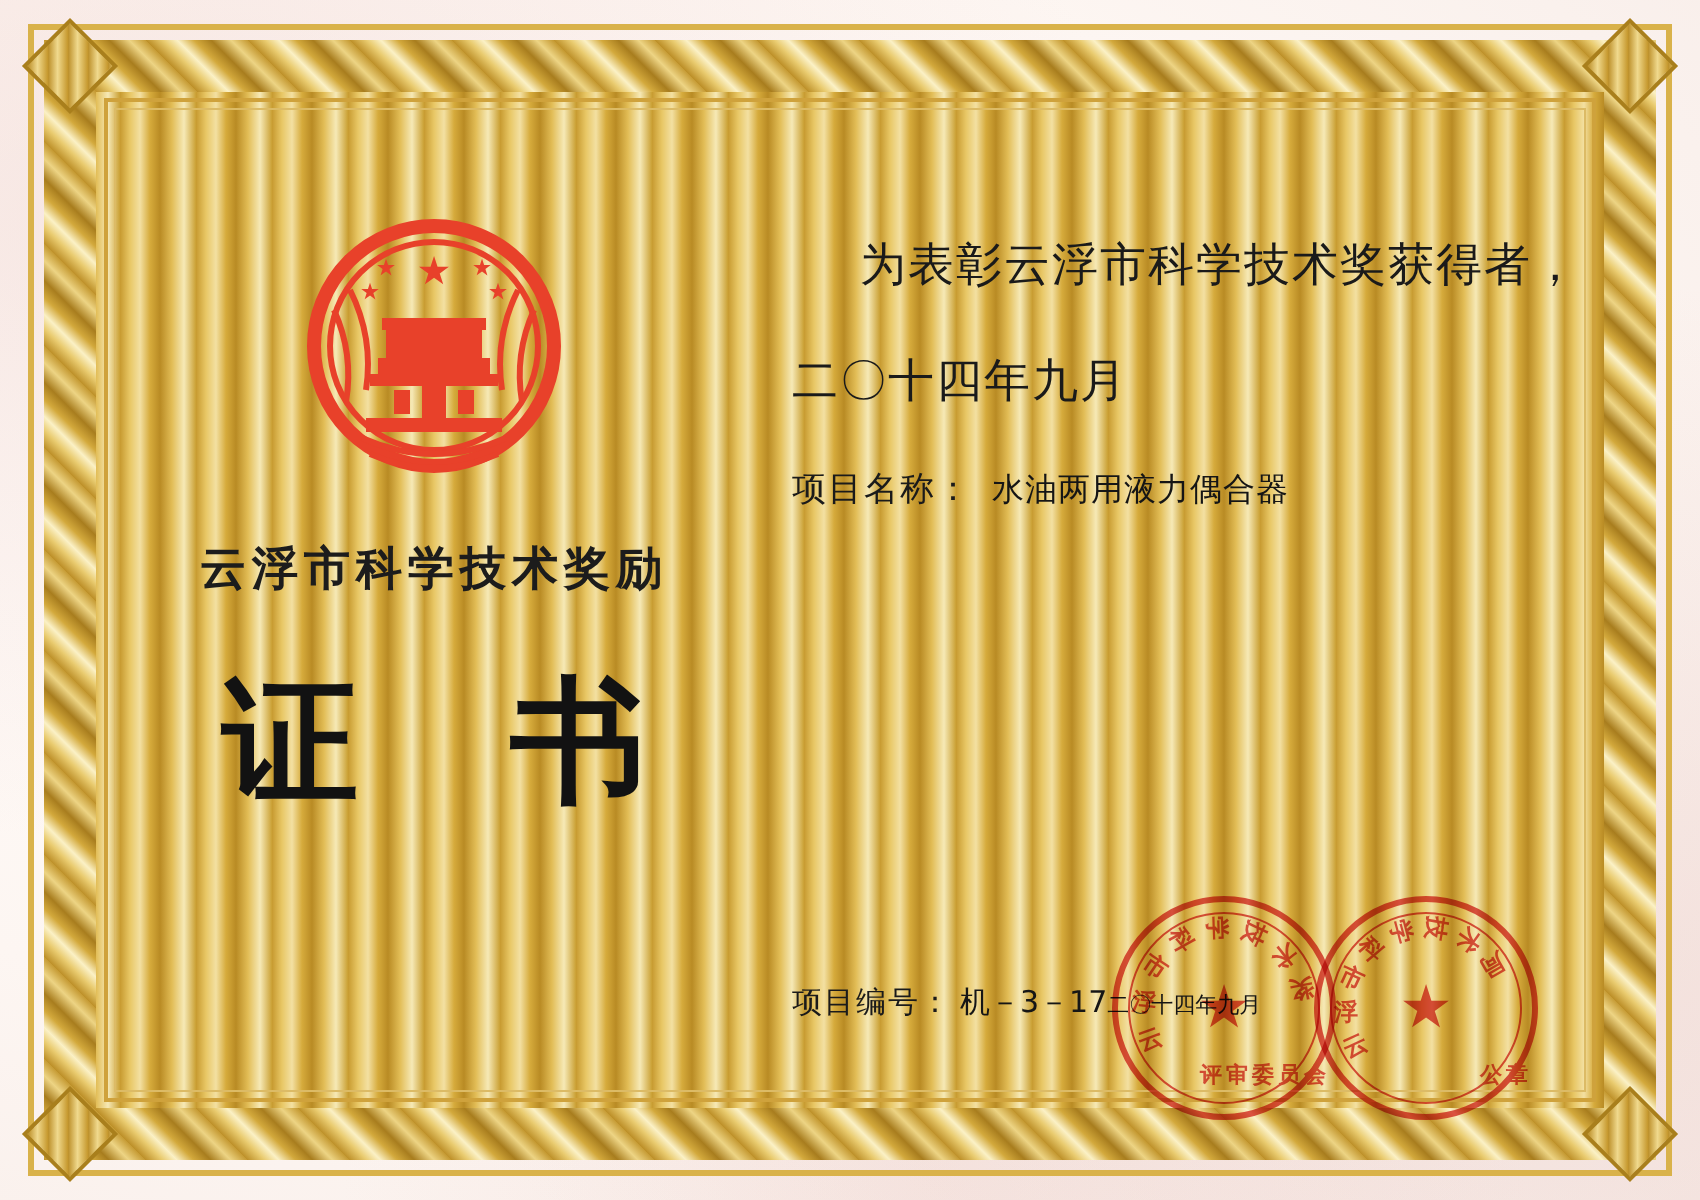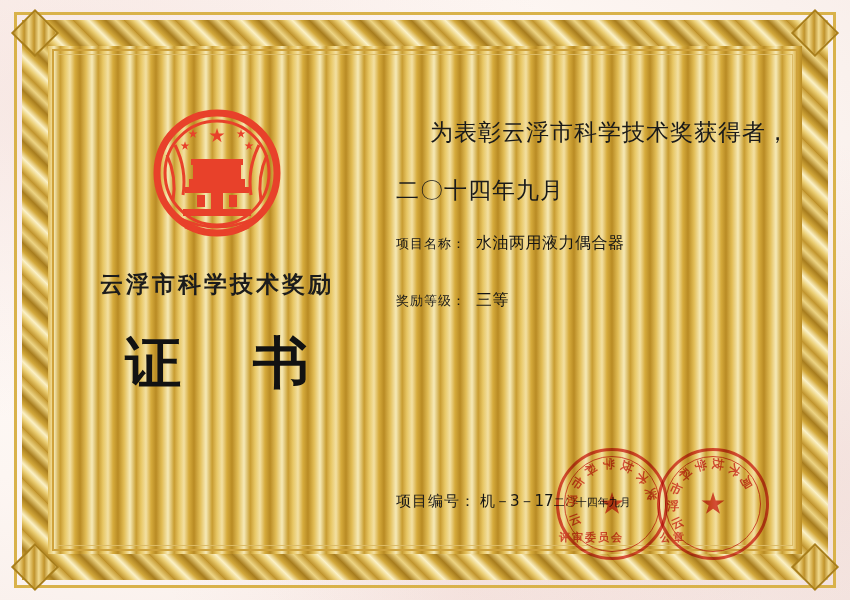--- a/index.html
+++ b/index.html
@@ -143,21 +143,21 @@
     margin-top: 22px;
     font-size: 23px;
     letter-spacing: 3px;
     color: #1c1c1c;
     font-weight: bold;
     font-family: "DejaVu Serif", "Liberation Serif", serif;
     white-space: nowrap;
   }
   .doc-title {
     margin-top: 26px;
-    font-size: 56px;
+    font-size: 68px;
     letter-spacing: 26px;
     text-indent: 26px;
     color: #121212;
     font-weight: bold;
     font-family: "DejaVu Serif", "Liberation Serif", serif;
   }
 
   
   .line {
     color: #1a1a1a;
@@ -169,21 +169,21 @@
     margin-top: 16px;
   }
   .line.indent { padding-left: 34px; }
   .field {
     display: flex;
     align-items: baseline;
     margin-bottom: 36px;
     white-space: nowrap;
   }
   .field .lbl {
-    font-size: 13px;
+    font-size: 17px;
     color: #1a1a1a;
     letter-spacing: 1px;
     font-family: "DejaVu Serif", "Liberation Serif", serif;
   }
   .field .val {
     font-size: 16px;
     color: #151515;
     margin-left: 10px;
     letter-spacing: 0.5px;
     font-family: "DejaVu Sans", sans-serif;
@@ -244,21 +244,21 @@
     color: #d8332f;
     font-weight: bold;
     font-family: "DejaVu Serif", serif;
     transform-origin: 0 0;
   }
   .seal .bottom-text {
     position: absolute;
     left: 0;
     right: 0;
     bottom: 12px;
-    text-align: left;
+    text-align: right;
     font-size: 11px;
     color: #d8332f;
     font-weight: bold;
     letter-spacing: 2px;
   }
   #seal-left  { left: 556px; top: 448px; }
   #seal-right { left: 657px; top: 448px; }
 </style>
 </head>
 <body>
@@ -321,24 +321,20 @@
     <div class="right-pane">
 
       <div class="line indent">为表彰云浮市科学技术奖获得者，</div>
       <div class="line">二〇十四年九月</div>
 
       <div class="field">
         <span class="lbl">项目名称：</span>
         <span class="val">水油两用液力偶合器</span>
       </div>
 
-      <div class="field">
-        <span class="lbl">奖励等级：</span>
-        <span class="val">三等</span>
-      </div>
 
       <div class="field tight">
       </div>
 
       <div class="footer-row">
         <div>
           <span class="lbl">项目编号：</span>
           <span class="val">机－3－17</span>
         </div>
         <div class="date">二〇十四年九月</div>

